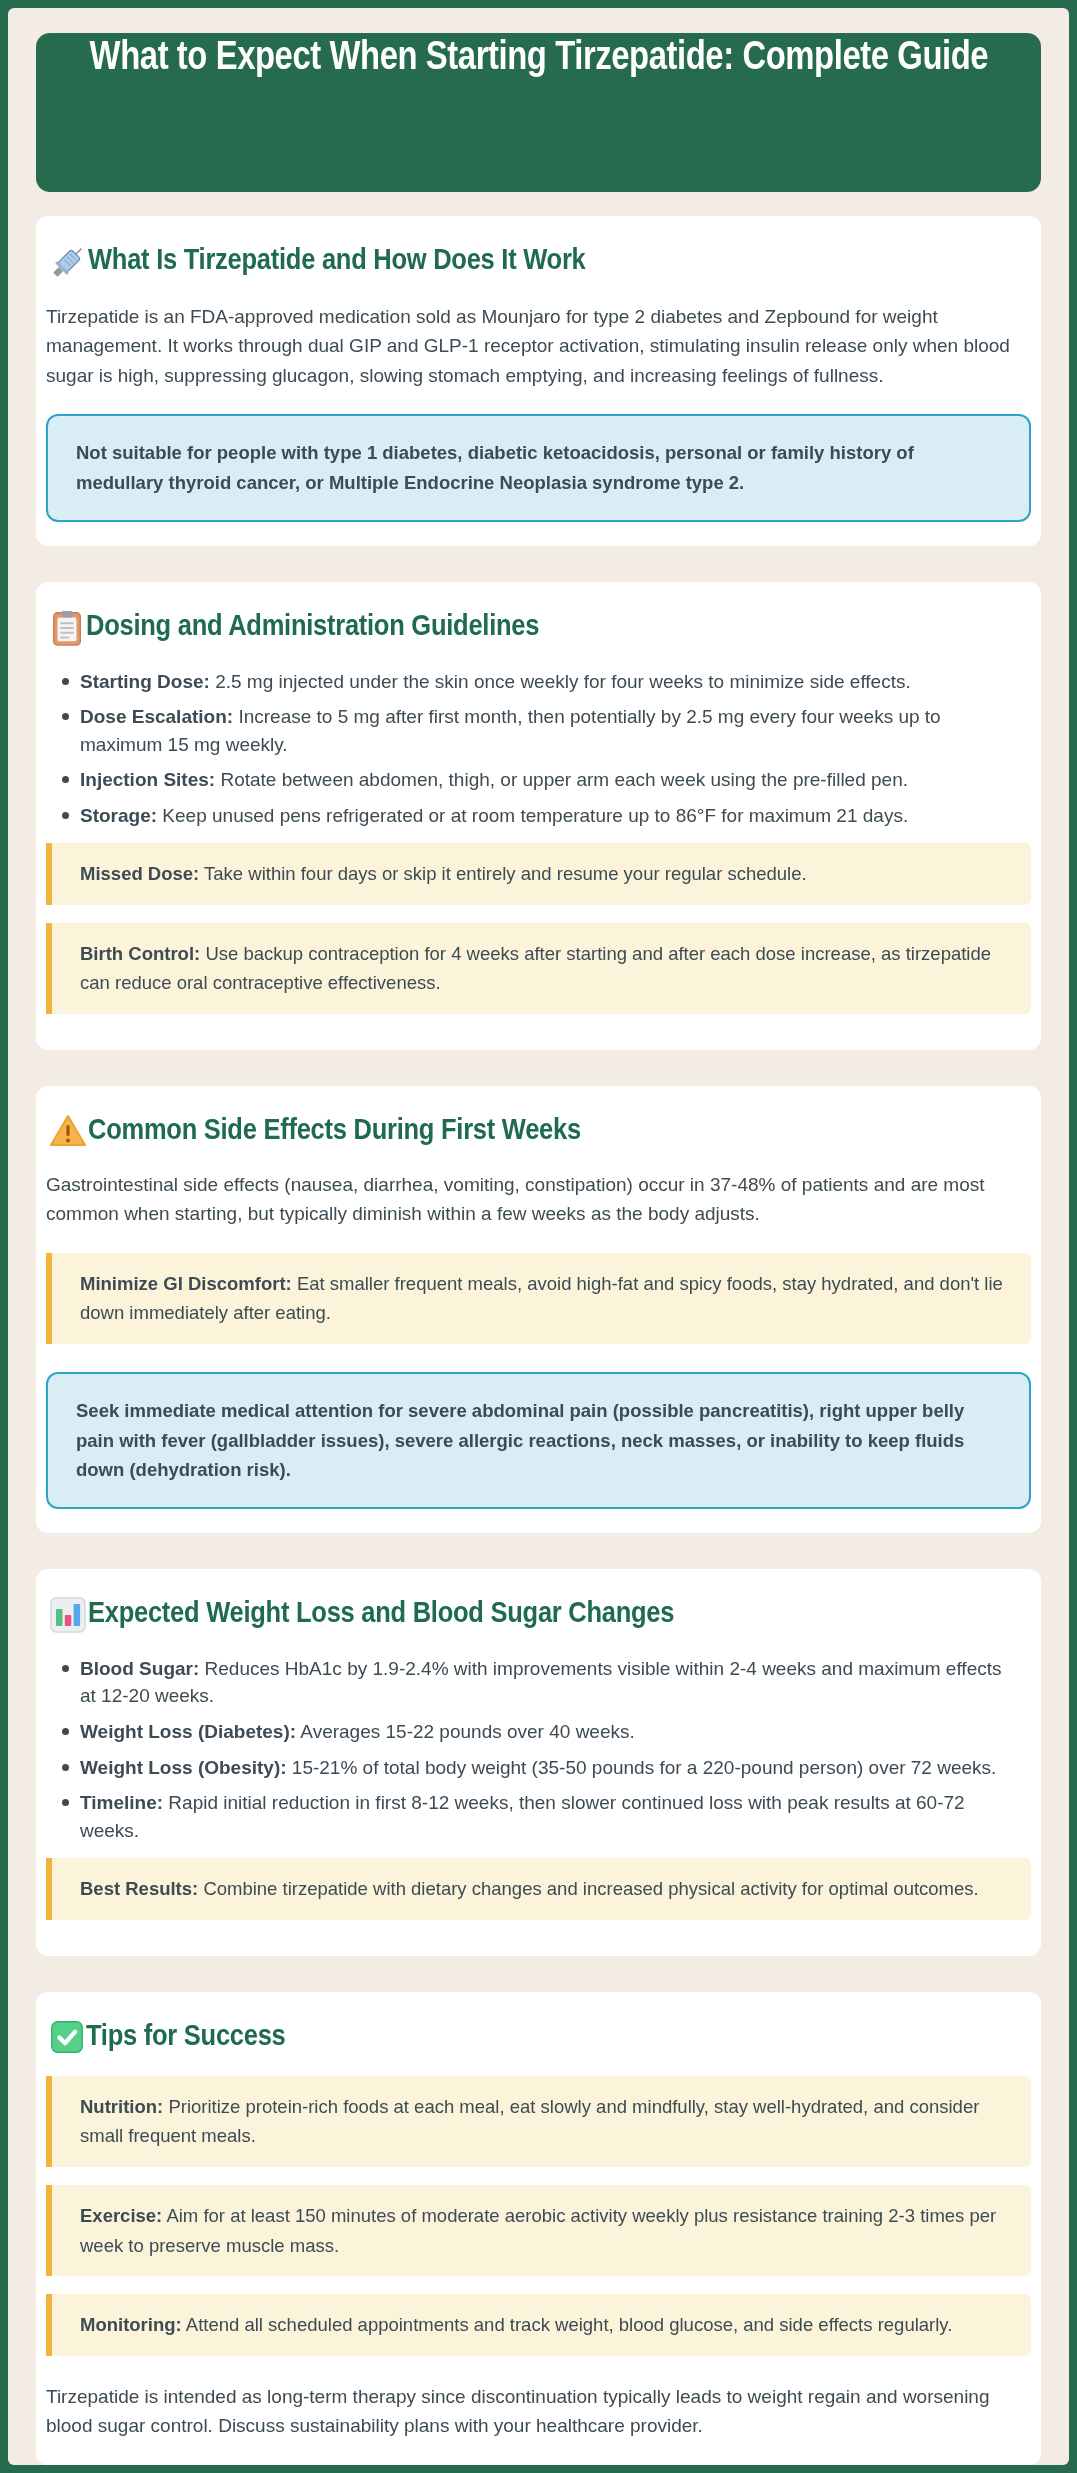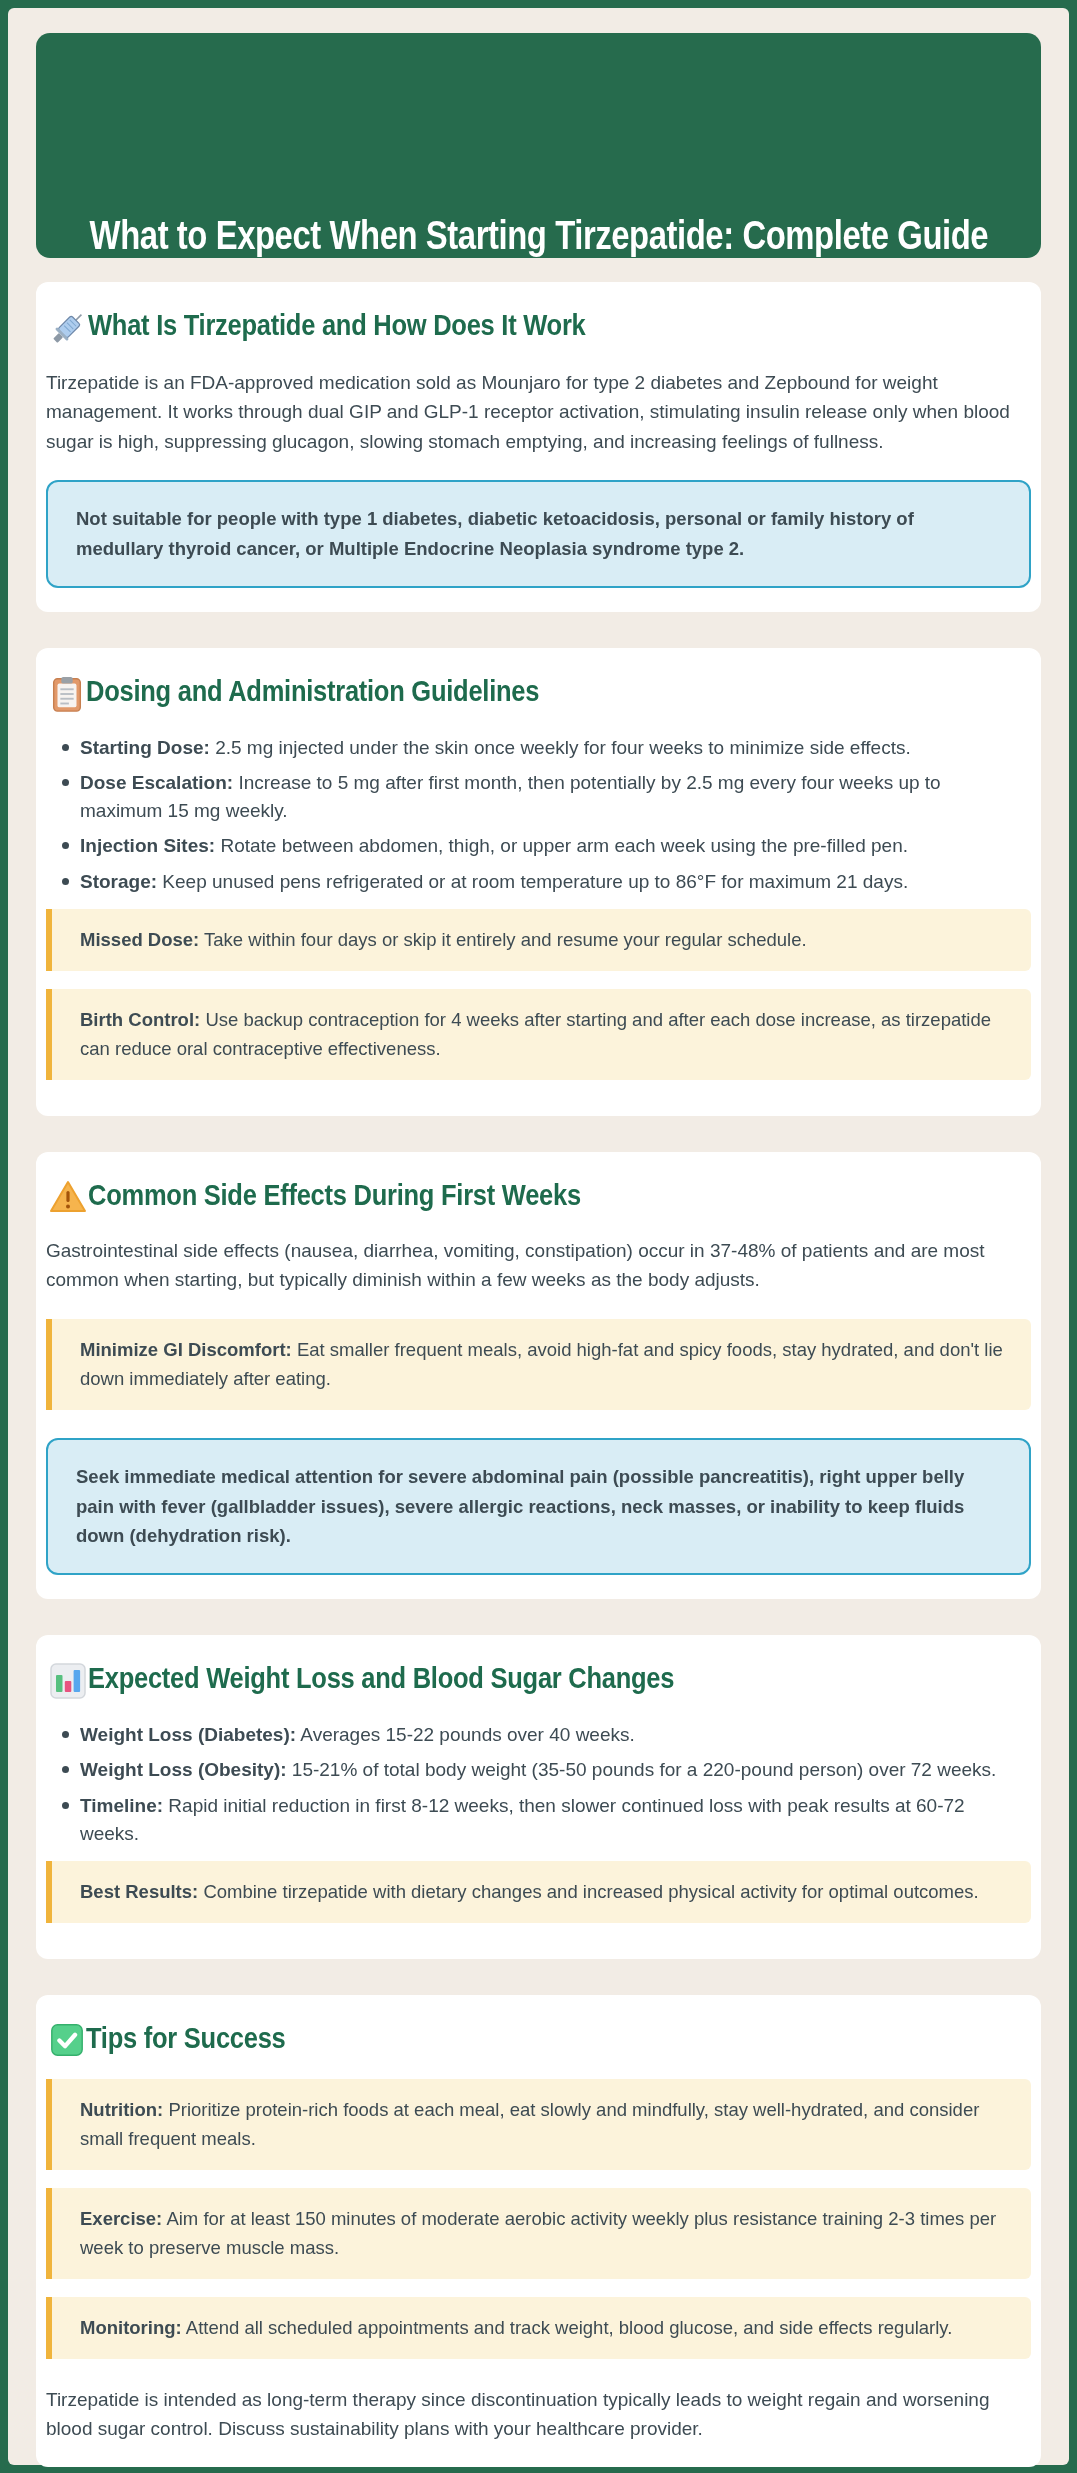--- a/index.html
+++ b/index.html
@@ -27,22 +27,22 @@
   .frame{
     background:var(--page-bg);
     width:100%;height:100%;
     border-radius:6px;
     padding:25px 28px 0 28px;
     position:relative;
   }
   .banner{
     background:var(--green);
     border-radius:14px;
-    height:225px;
-    display:flex;align-items:flex-end;justify-content:center;
+    height:159px;
+    display:flex;align-items:flex-start;justify-content:center;
     margin-bottom:24px;
   }
   .banner-title{
     color:#FFFFFF;
     font-size:40px;
     font-weight:800;
     letter-spacing:-0.5px;
     white-space:nowrap;
     display:inline-block;
     transform:scaleX(0.82);
@@ -216,20 +216,24 @@
             <rect x="3" y="3" width="34" height="34" rx="5" fill="#eceef1" stroke="#d3d7dc" stroke-width="1.5"></rect>
             <rect x="8" y="14" width="6.5" height="17" rx="1" fill="#57c07f"></rect>
             <rect x="16.8" y="20" width="6.5" height="11" rx="1" fill="#e8537f"></rect>
             <rect x="25.6" y="9" width="6.5" height="22" rx="1" fill="#58a7ee"></rect>
           </svg>
         </span>
         <h2 class="sec-title"><span class="condensed">Expected Weight Loss and Blood Sugar Changes</span></h2>
       </div>
       <ul class="bullets">
         <li>
+          <strong>Blood Sugar:</strong>
+          <span>Reduces HbA1c by 1.9-2.4% with improvements visible within 2-4 weeks and maximum effects at 12-20 weeks.</span>
+        </li>
+        <li>
           <strong>Weight Loss (Diabetes):</strong>
           <span>Averages 15-22 pounds over 40 weeks.</span>
         </li>
         <li>
           <strong>Weight Loss (Obesity):</strong>
           <span>15-21% of total body weight (35-50 pounds for a 220-pound person) over 72 weeks.</span>
         </li>
         <li>
           <strong>Timeline:</strong>
           <span>Rapid initial reduction in first 8-12 weeks, then slower continued loss with peak results at 60-72 weeks.</span>

